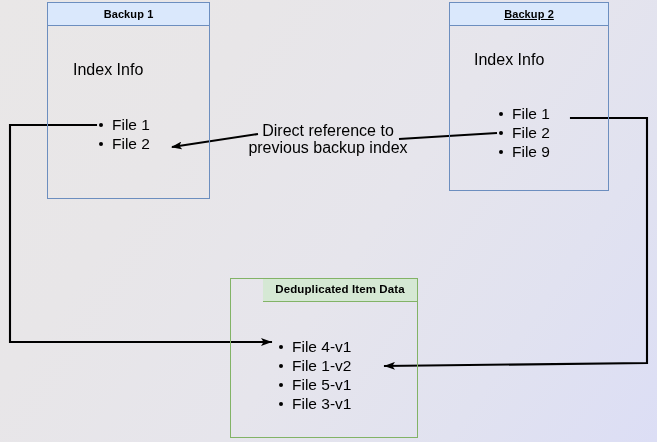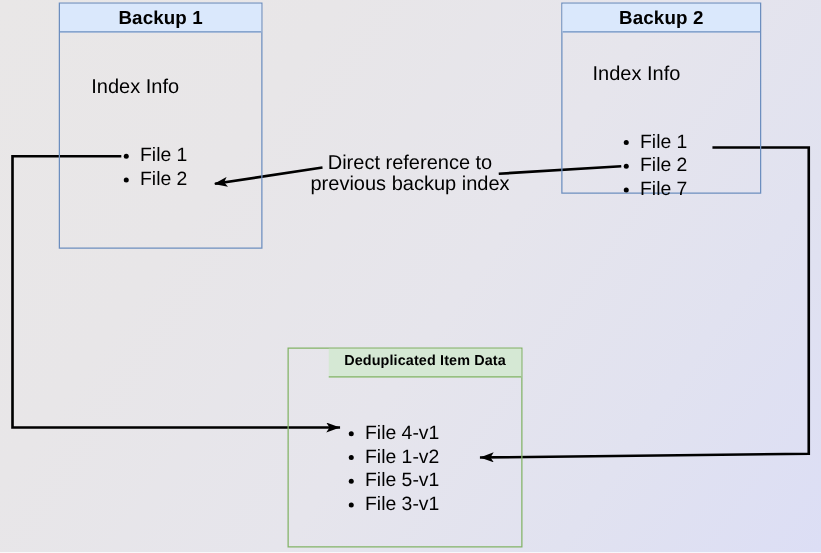--- a/index.html
+++ b/index.html
@@ -43,21 +43,21 @@
     font-weight: bold;
     color: #000000;
     line-height: 1;
     display: flex;
     align-items: center;
     justify-content: center;
   }
   .header-blue {
     background: #dae8fc;
     border-bottom: 1.6px solid #6c8ebf;
-    font-size: 15px;
+    font-size: 11px;
     height: 23px;
     letter-spacing: 0.1px;
   }
   .header-green {
     background: #d5e8d4;
     border-bottom: 1.6px solid #82b366;
     font-size: 11.5px;
     height: 23px;
     letter-spacing: 0.1px;
   }
@@ -123,28 +123,28 @@
 
   <div class="box box-blue" style="left:47px; top:2px; width:163px; height:197px;">
     <div class="box-header header-blue">Backup 1</div>
   </div>
   <div class="index-title" style="left:73px; top:61px;">Index Info</div>
   <ul class="bullet-list" style="left:98px; top:115px;">
     <li>File 1</li>
     <li>File 2</li>
   </ul>
 
-  <div class="box box-blue" style="left:449px; top:2px; width:160px; height:153px;">
+  <div class="box box-blue" style="left:449px; top:2px; width:160px; height:189px;text-decoration:underline;">
     <div class="box-header header-blue">Backup 2</div>
   </div>
   <div class="index-title" style="left:474px; top:51px;">Index Info</div>
   <ul class="bullet-list" style="left:498px; top:104px;">
     <li>File 1</li>
     <li>File 2</li>
-    <li>File 7</li>
+    <li>File 9</li>
   </ul>
 
   <div class="box box-green" style="left:230px; top:278px; width:188px; height:160px;">
     <div class="box-header header-green">Deduplicated Item Data</div>
   </div>
   <ul class="bullet-list" style="left:278px; top:337px;">
     <li>File 4-v1</li>
     <li>File 1-v2</li>
     <li>File 5-v1</li>
     <li>File 3-v1</li>

